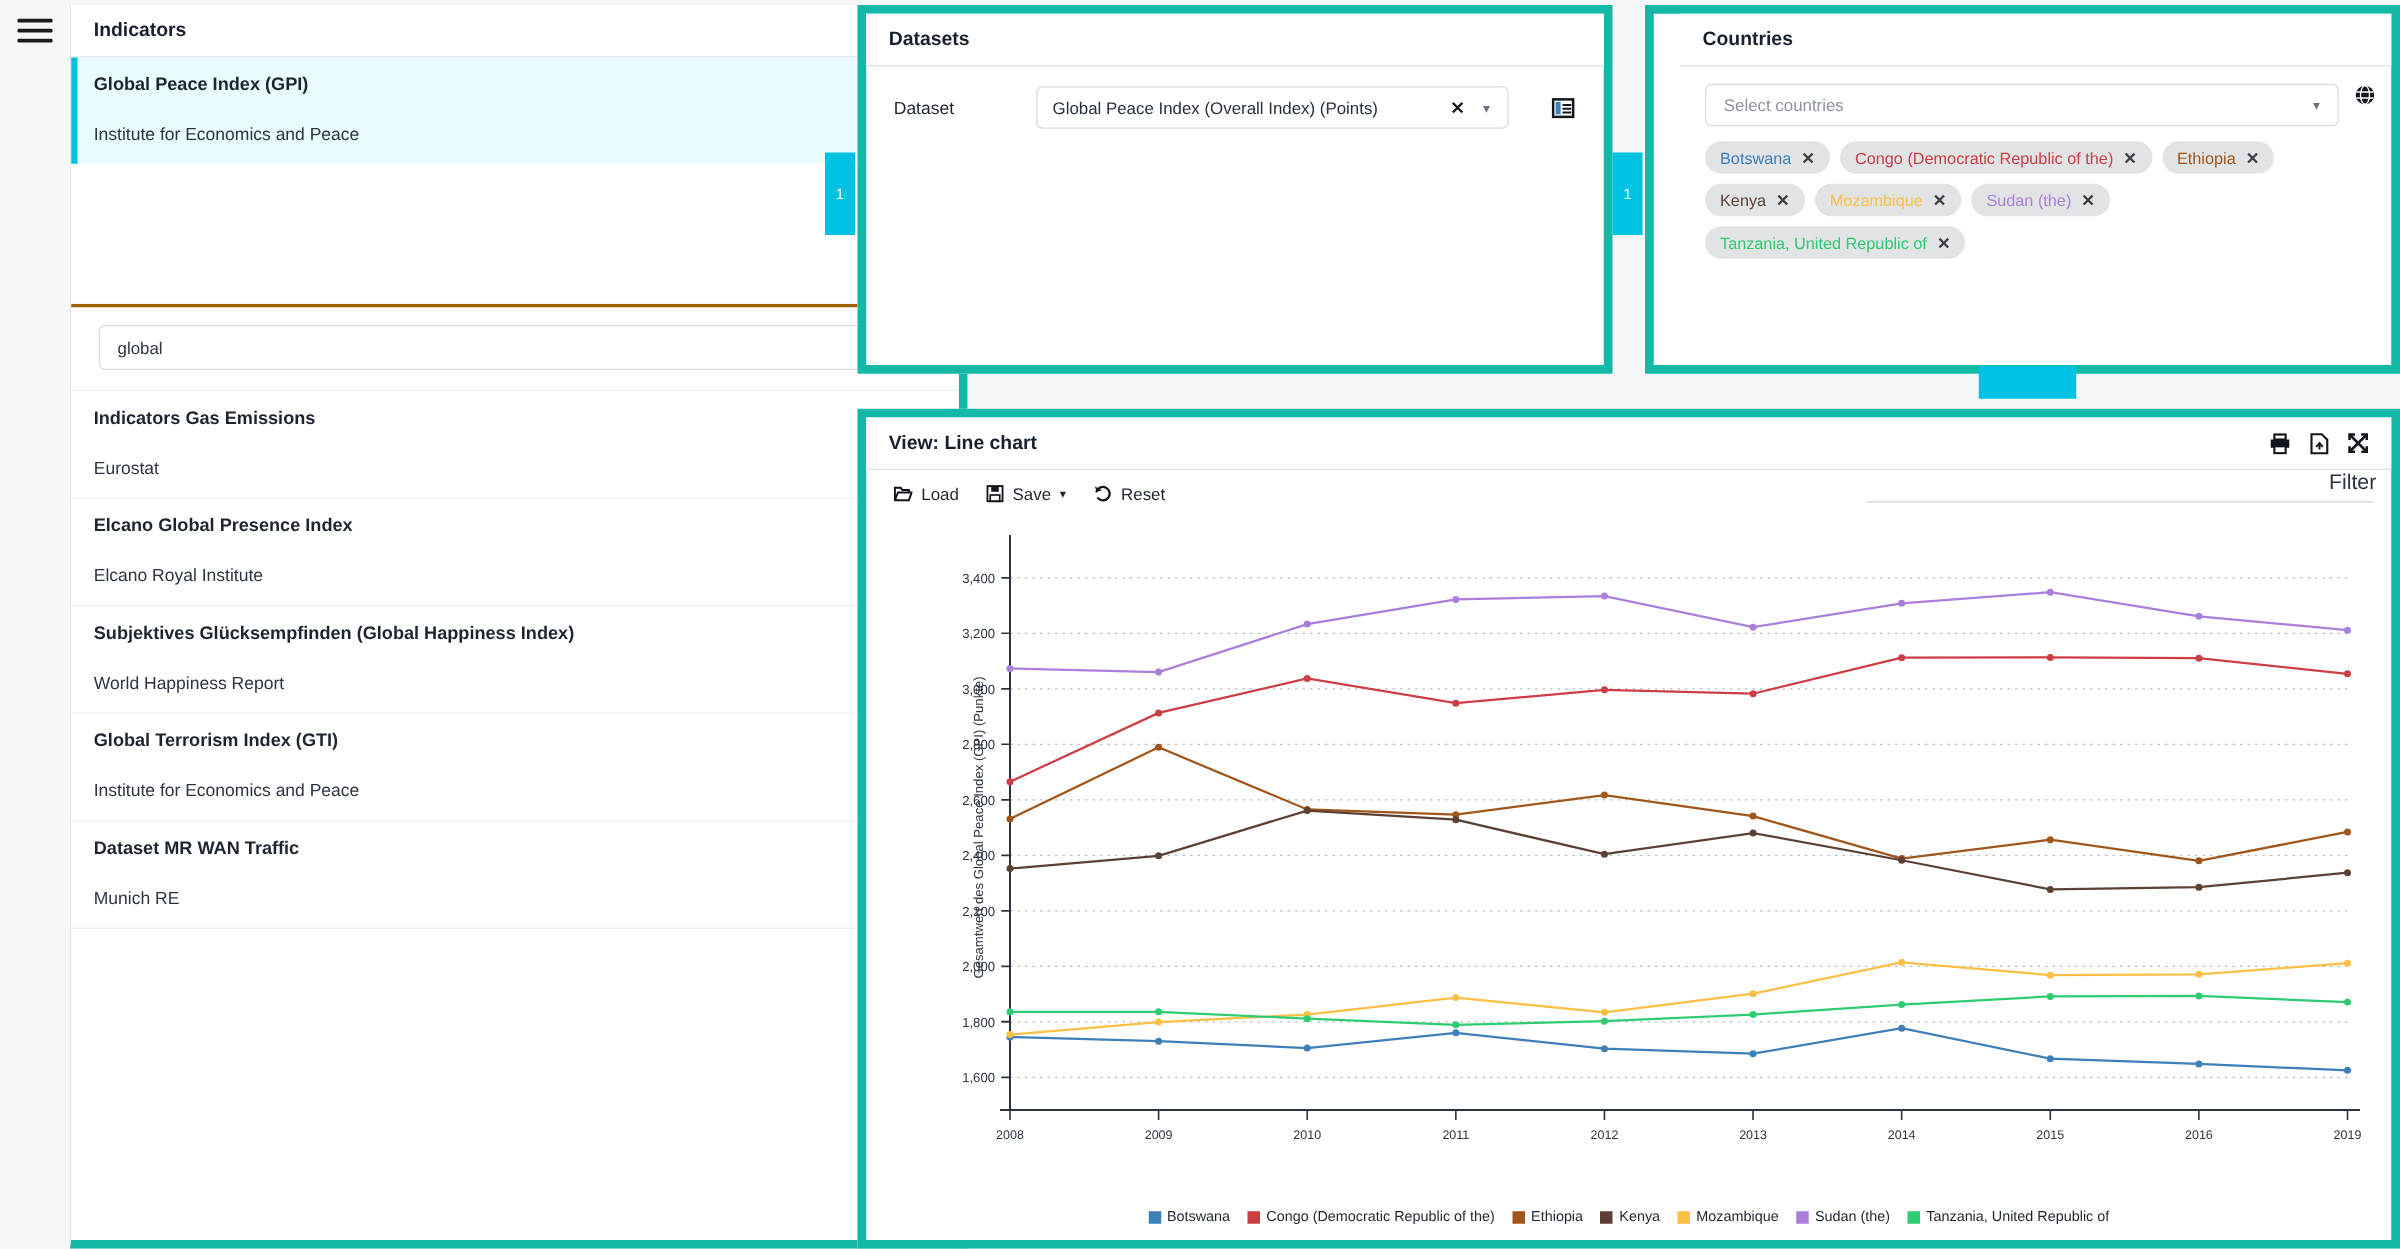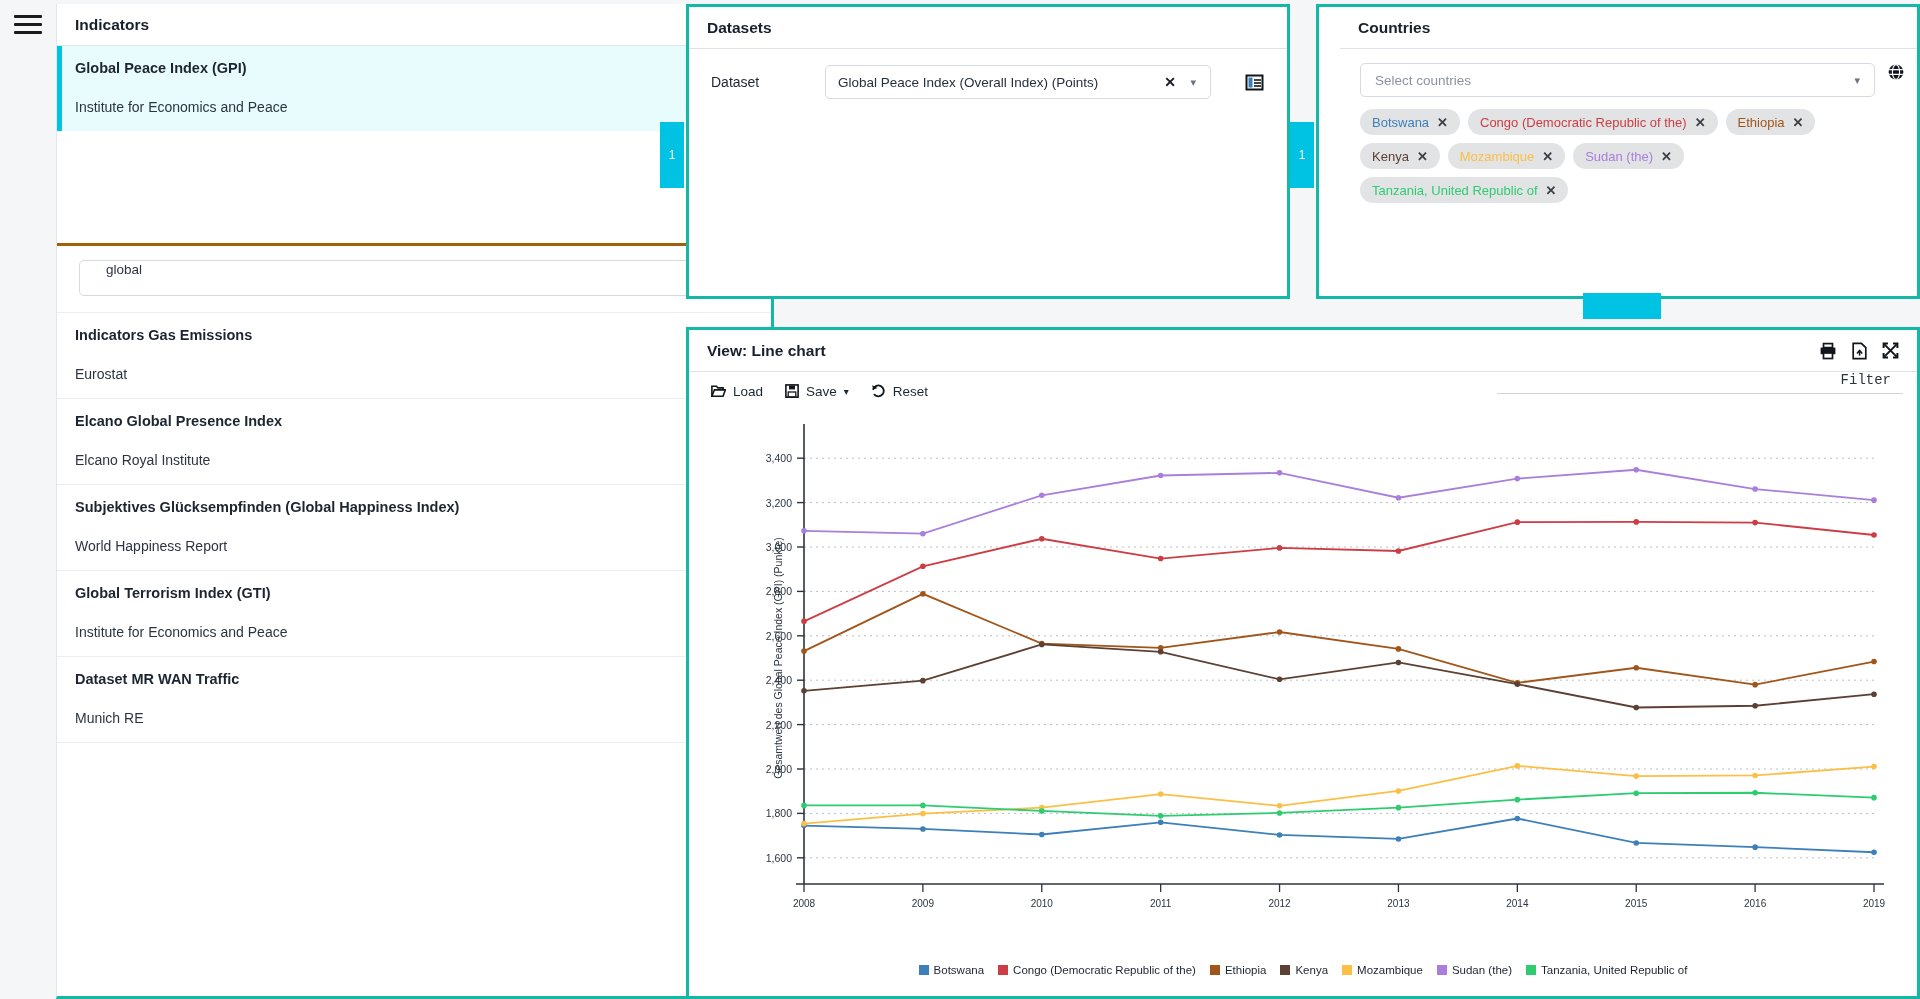--- a/index.html
+++ b/index.html
@@ -18,21 +18,21 @@
     background: #f4f6f8;
   }
   .hamburger {
     position: absolute; left: 14px; top: 12px; width: 28px; height: 24px;
     display: flex; flex-direction: column; justify-content: center; gap: 5px;
     cursor: pointer;
   }
   .hamburger i { display:block; height: 3px; background:#1b1b1b; border-radius:1px; }
 
   
-  .card { position: absolute; background:#fff; border:3px solid #14b8a6; }
+  .card { position: absolute; background:#fff; border:7px solid #14b8a6; }
   .card-head {
     height: 42px; display:flex; align-items:center; padding: 0 18px;
     border-bottom: 1px solid #dfe3e8; background:#fff;
   }
   .card-title { font-size: 15.5px; font-weight: 700; color:#17202c; }
   .head-icons { margin-left:auto; display:flex; align-items:center; gap:14px; }
 
   .icon-btn { cursor:pointer; display:inline-flex; align-items:center; justify-content:center; }
 
   
@@ -48,21 +48,21 @@
   .ind-badge {
     position:absolute; right: 18px; top: 14px;
     min-width: 22px; height: 22px; border-radius: 50%;
     background:#eceef1; color:#6b7480; font-size: 11.5px;
     display:flex; align-items:center; justify-content:center; padding:0 6px;
   }
   .sel-blank { height: 112px; background:#fff; }
   .search-row { padding: 14px 18px 16px 22px; border-bottom: 1px solid #eceff2; background:#fff; }
   .search-box {
     position:relative; height: 36px; border: 1px solid #d6dade; border-radius: 5px;
-    display:flex; align-items:flex-start; padding: 0 40px 0 24px; background:#fff;
+    display:flex; align-items:center; padding: 0 40px 0 12px; background:#fff;
   }
   .search-box input {
     border:none; outline:none; width:100%; font-size: 13.5px; color:#2a3340;
     font-family: "Liberation Sans", sans-serif; background:transparent;
   }
   .search-clear { position:absolute; right: 12px; top:50%; transform: translateY(-50%); font-size: 16px; font-weight:700; color:#1a1a1a; cursor:pointer; }
 
   
   .collapse-tab {
     position:absolute; background:#00c3e3; color:#fff;
@@ -105,21 +105,21 @@
   .chip .x { font-size: 13px; color:#3a3f45; cursor:pointer; font-weight:600; }
 
   
   #chartcard { left: 686px; top: 327px; width: 1234px; height: 672px; }
   .chart-toolbar {
     height: 38px; display:flex; align-items:center; gap: 22px; padding: 0 0 0 22px;
     border-bottom: none;
   }
   .tb-btn { display:flex; align-items:center; gap: 7px; font-size: 13.5px; color:#1d2530; cursor:pointer; }
   .filter-row { position:absolute; right: 0; top: 42px; width: 420px; text-align:right; }
-  .filter-label { font-size: 14px; color:#2b3440; padding-right: 26px; font-family: Liberation Mono, monospace; }
+  .filter-label { font-size: 17px; color:#2b3440; padding-right: 12px; }
   .filter-underline { height: 1px; background:#cfd4d9; margin: 5px 14px 0 0; }
 
   .chart-area { position:relative; width: 100%; height: 560px; }
   svg { display:block; }
   .legend { display:flex; justify-content:center; align-items:center; gap: 14px; margin-top: -6px; }
   .leg-item { display:flex; align-items:center; gap:5px; font-size: 11.5px; color:#1d2530; cursor:pointer; }
   .leg-sw { width: 10px; height: 10px; display:inline-block; }
 </style>
 </head>
 <body>

